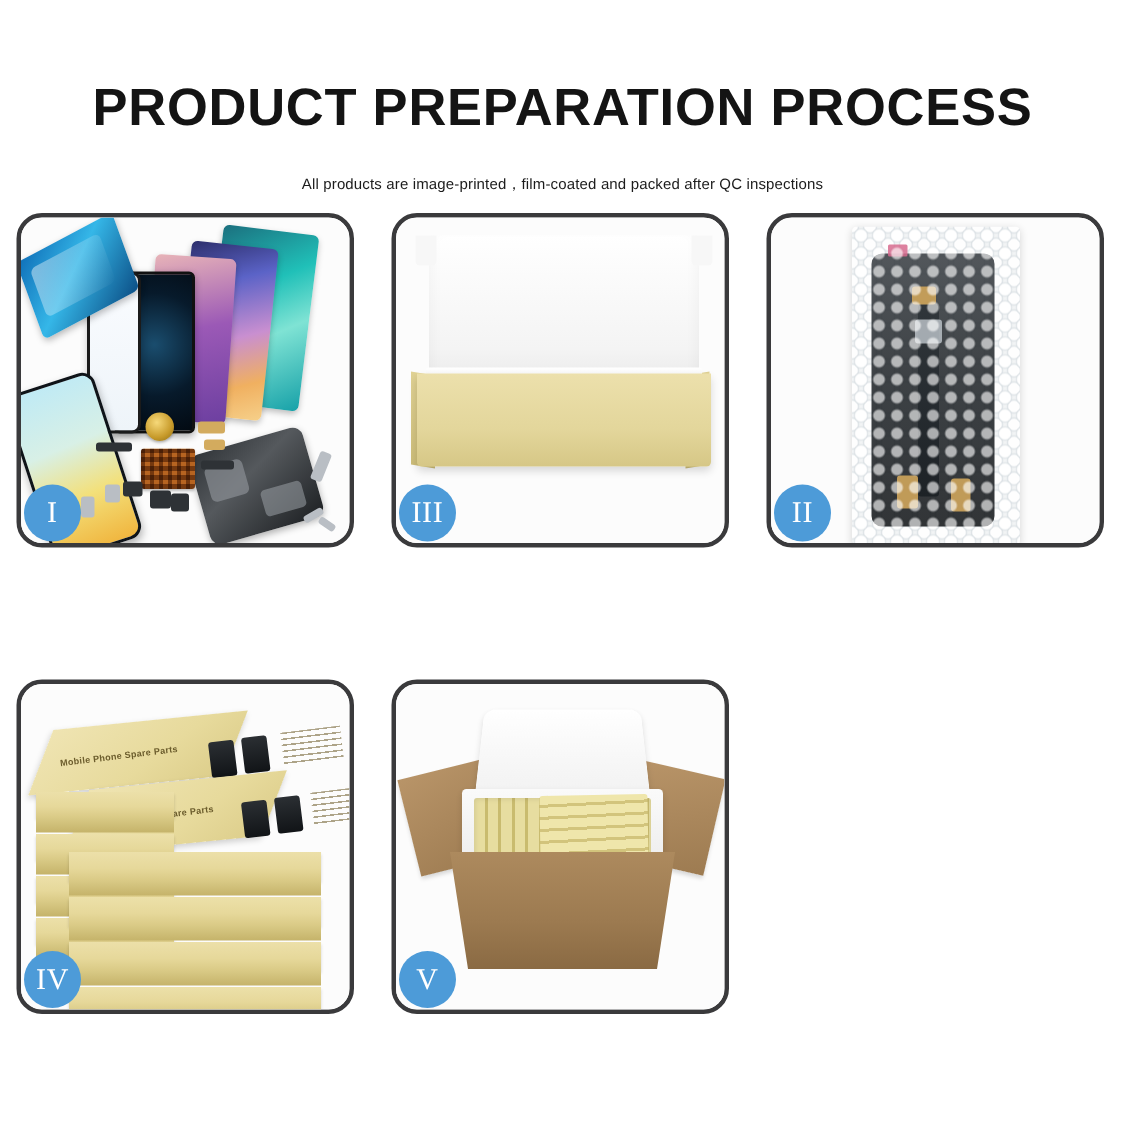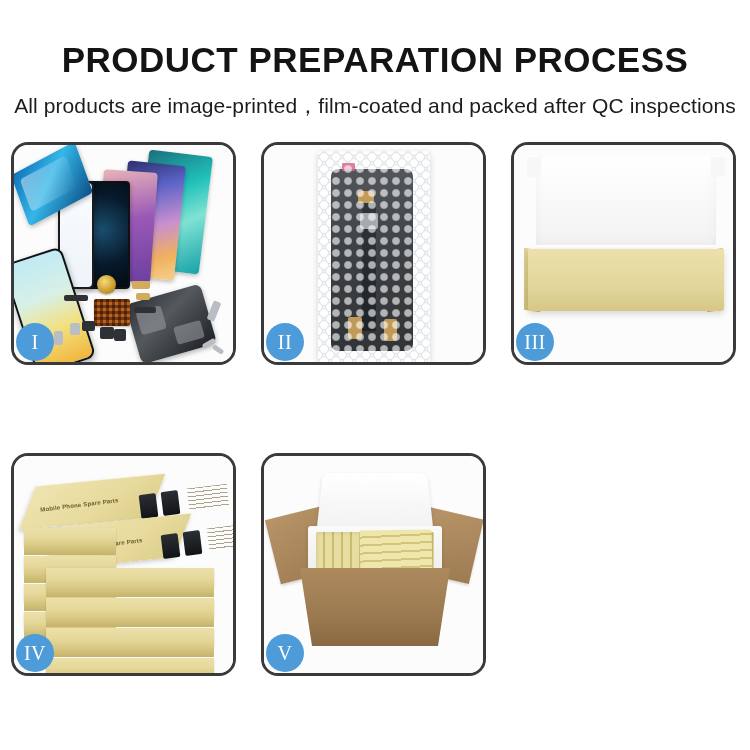--- a/index.html
+++ b/index.html
@@ -22,34 +22,34 @@
   }
 
   
   .header {
     position: absolute;
     top: 0; left: 0;
     width: 750px;
     text-align: center;
   }
   .title {
-    margin: 4px;
+    margin: 16px;
     padding-top: 36px;
     font-size: 35px;
     font-weight: 700;
     letter-spacing: 0.5px;
     line-height: 1.12;
     color: #141414;
     font-family: "Liberation Sans", sans-serif;
     white-space: nowrap;
   }
   .subtitle {
     margin: 0;
     padding-top: 9px;
-    font-size: 21px;
+    font-size: 10px;
     font-weight: 400;
     color: #1c1c1c;
     letter-spacing: 0.1px;
     white-space: nowrap;
     text-align: center;
   }
 
   
   .grid {
     position: absolute;
@@ -411,48 +411,48 @@
         <div class="part" style="left:100px;top:184px;width:12px;height:12px;"></div>
         <div class="part light" style="left:196px;top:156px;width:8px;height:20px;transform:rotate(22deg);"></div>
         <div class="part light" style="left:188px;top:196px;width:14px;height:5px;transform:rotate(-30deg);"></div>
         <div class="part light" style="left:198px;top:202px;width:12px;height:5px;transform:rotate(35deg);"></div>
       </div>
       <div class="badge">I</div>
     </div>
 
     <div class="panel">
       <div class="photo">
+        <div class="iii-lid"></div>
+        <div class="iii-flap-l"></div>
+        <div class="iii-flap-r"></div>
+        <div class="iii-rim"></div>
+        <div class="iii-inner"></div>
+        <div class="iii-base"></div>
+      </div>
+      <div class="badge">III</div>
+    </div>
+
+    <div class="panel">
+      <div class="photo">
         <div class="bubblepack">
           <div class="screen-inside"></div>
           <div class="flex-strip"></div>
           <div class="flex-pad"></div>
           <div class="gold-conn" style="left:40px;top:40px;width:16px;height:12px;"></div>
           <div class="gold-conn" style="left:30px;top:166px;width:14px;height:22px;"></div>
           <div class="gold-conn" style="left:66px;top:168px;width:13px;height:22px;"></div>
           <div class="pink-label"></div>
           <div class="bubble-overlay"></div>
         </div>
       </div>
       <div class="badge">II</div>
     </div>
 
     <div class="panel">
       <div class="photo">
-        <div class="iii-lid"></div>
-        <div class="iii-flap-l"></div>
-        <div class="iii-flap-r"></div>
-        <div class="iii-rim"></div>
-        <div class="iii-inner"></div>
-        <div class="iii-base"></div>
-      </div>
-      <div class="badge">III</div>
-    </div>
-
-    <div class="panel">
-      <div class="photo">
         <div class="stack">
           <div class="lidtop" style="left:14px;top:8px;width:124px;height:44px;"></div>
           <div class="lid-label" style="left:24px;top:30px;">Mobile Phone Spare Parts</div>
           <div class="lid-thumb" style="left:124px;top:22px;"></div>
           <div class="lid-thumb" style="left:146px;top:19px;"></div>
           <div class="lid-lines" style="left:172px;top:14px;"></div>
 
           <div class="lidtop" style="left:38px;top:48px;width:126px;height:44px;"></div>
           <div class="lid-label" style="left:48px;top:70px;">Mobile Phone Spare Parts</div>
           <div class="lid-thumb" style="left:146px;top:62px;"></div>

